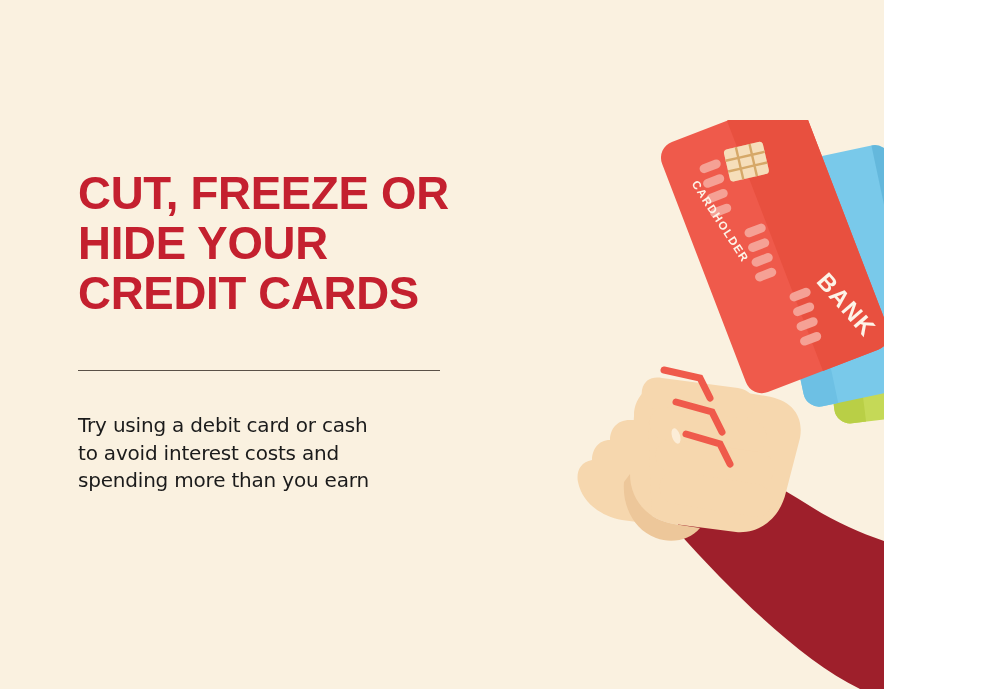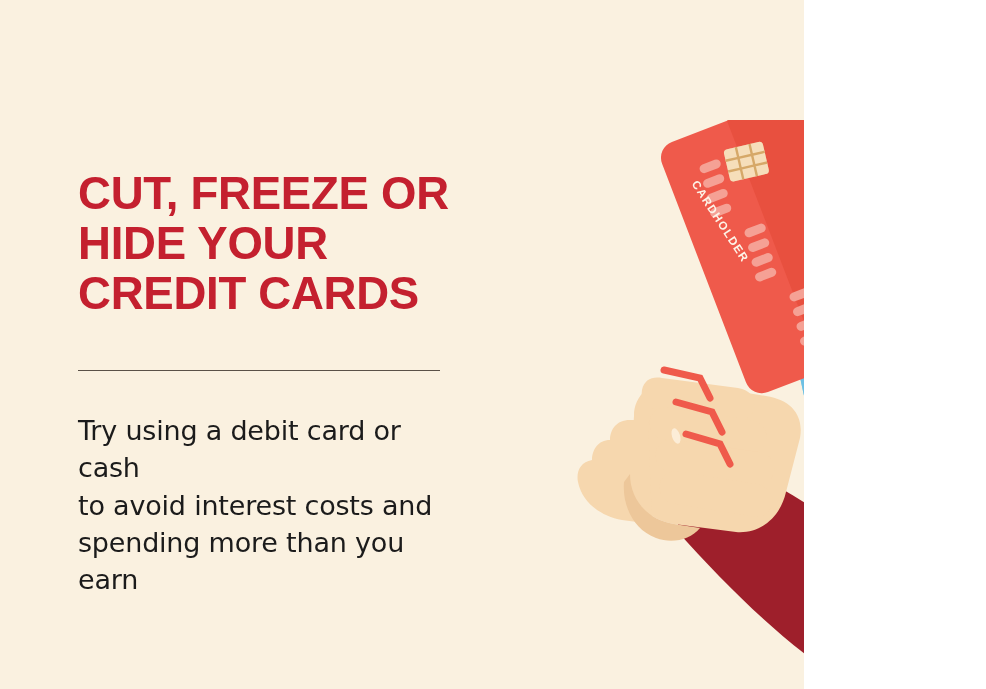--- a/index.html
+++ b/index.html
@@ -9,21 +9,21 @@
   }
   body {
     width: 986px;
     height: 689px;
     overflow: hidden;
     font-family: "Liberation Sans", "DejaVu Sans", sans-serif;
   }
 
   #poster {
     position: relative;
-    width: 804px;
+    width: 884px;
     height: 689px;
     background: #faf1e0;
     overflow: hidden;
   }
 
   
   .text-col {
     position: absolute;
     left: 78px;
     top: 168px;
@@ -54,21 +54,21 @@
   }
 
   .subcopy {
     position: absolute;
     left: 78px;
     top: 412px;
     width: 390px;
     margin: 0;
     font-family: "DejaVu Sans", "Liberation Sans", sans-serif;
     font-weight: 400;
-    font-size: 27px;
+    font-size: 20px;
     line-height: 1.38;
     color: #1b1b1b;
     letter-spacing: -0.2px;
     white-space: pre-line;
   }
 
   
   .illustration {
     position: absolute;
     left: 560px;

